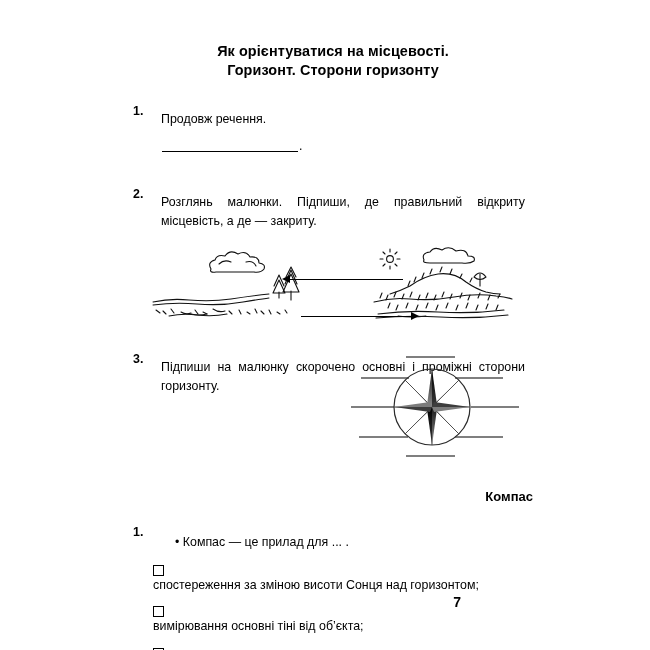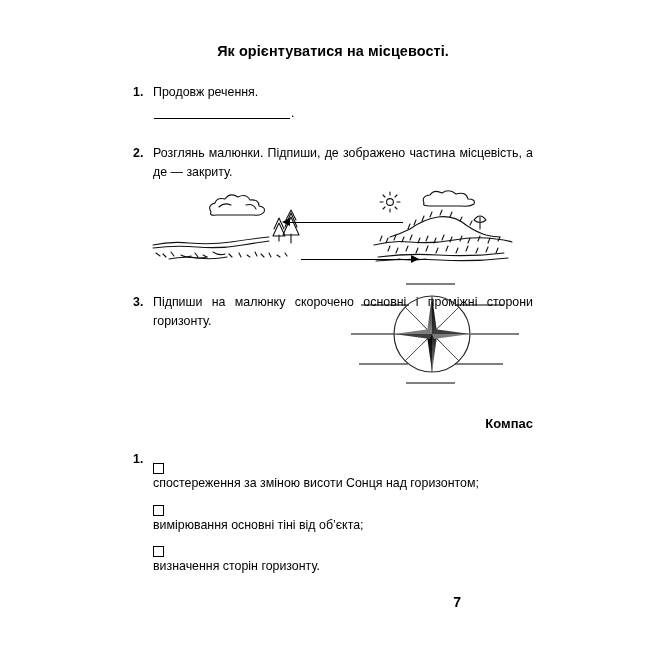--- a/index.html
+++ b/index.html
@@ -58,21 +58,21 @@
   .task-body {
     flex: 1 1 auto;
     font-size: 12.4px;
     line-height: 18.5px;
   }
   .t1 { margin-top: 22px; }
   .t2 { margin-top: 22px; }
   .t3 { margin-top: 20px; }
   .tc1 { margin-top: 19px; }
 
-  .para { margin: 0; }
+  .para { margin: 8px; }
   .justify {
     text-align: justify;
     text-align-last: left;
   }
 
   
   .blank {
     display: inline-block;
     border-bottom: 1.2px solid #000;
     vertical-align: baseline;
@@ -198,36 +198,37 @@
   }
 </style>
 </head>
 <body>
 
 <div class="page">
   <div class="content">
 
     <div class="title">
       <span>Як орієнтуватися на місцевості.</span>
+      <span class="line2">Горизонт. Сторони горизонту</span>
     </div>
 
     <div class="task t1">
       <div class="task-num">1.</div>
       <div class="task-body">
         <p class="para">Продовж речення.</p>
         <p class="para indent-line">
           <span class="blank blank-c"></span><span>.</span>
         </p>
       </div>
     </div>
 
     <div class="task t2">
       <div class="task-num">2.</div>
       <div class="task-body">
-        <p class="para justify">Розглянь малюнки. Підпиши, де зображено частина місцевість, а де — закриту.</p>
+        <p class="para justify">Розглянь малюнки. Підпиши, де правильний відкриту місцевість, а де — закриту.</p>
       </div>
     </div>
 
     <div class="fig2">
 
       <svg class="left-img" viewBox="0 0 170 72">
         <g fill="none" stroke="#111" stroke-width="1.1" stroke-linecap="round" stroke-linejoin="round">
 
           <path d="M60 19 q-4 -7 4 -9 q2 -6 10 -4 q5 -7 13 -2 q8 -4 12 3 q9 -1 9 6 q7 1 5 6 q-3 4 -10 3 l-38 0 q-7 1 -5 -3 z"></path>
           <path d="M68 14 q5 -5 12 -2"></path>
@@ -349,20 +350,21 @@
           </g>
         </svg>
       </div>
     </div>
 
     <div class="section-head">Компас</div>
 
     <div class="task tc1">
       <div class="task-num">1.</div>
       <div class="task-body">
+        <p class="para bullet-item" style="padding-left:14px;">• Компас — це прилад для ... .</p>
 
         <div class="options">
           <div class="option">
             <span class="checkbox"></span>
             <span class="option-text">спостереження за зміною висоти Сонця над горизонтом;</span>
           </div>
           <div class="option">
             <span class="checkbox"></span>
             <span class="option-text">вимірювання основні тіні від об’єкта;</span>
           </div>

